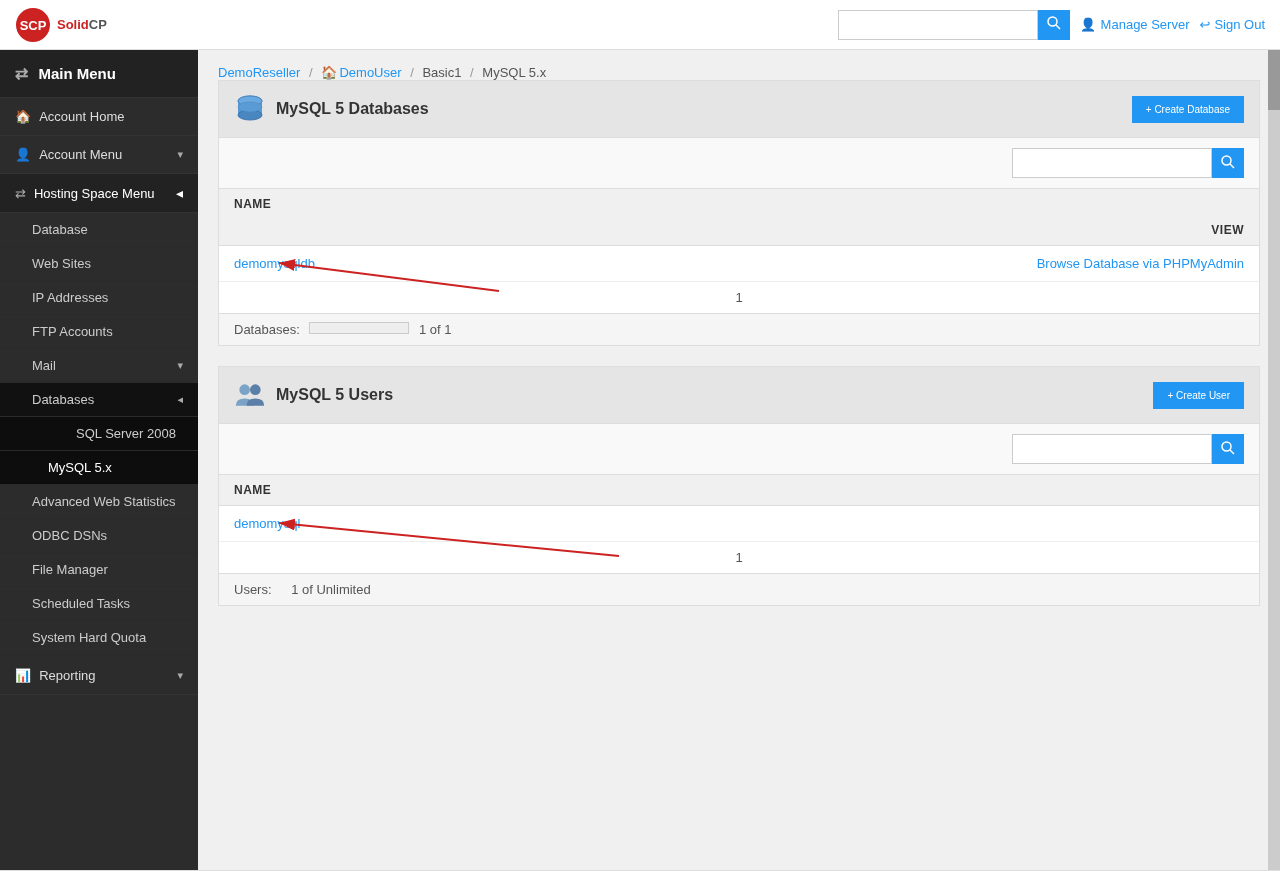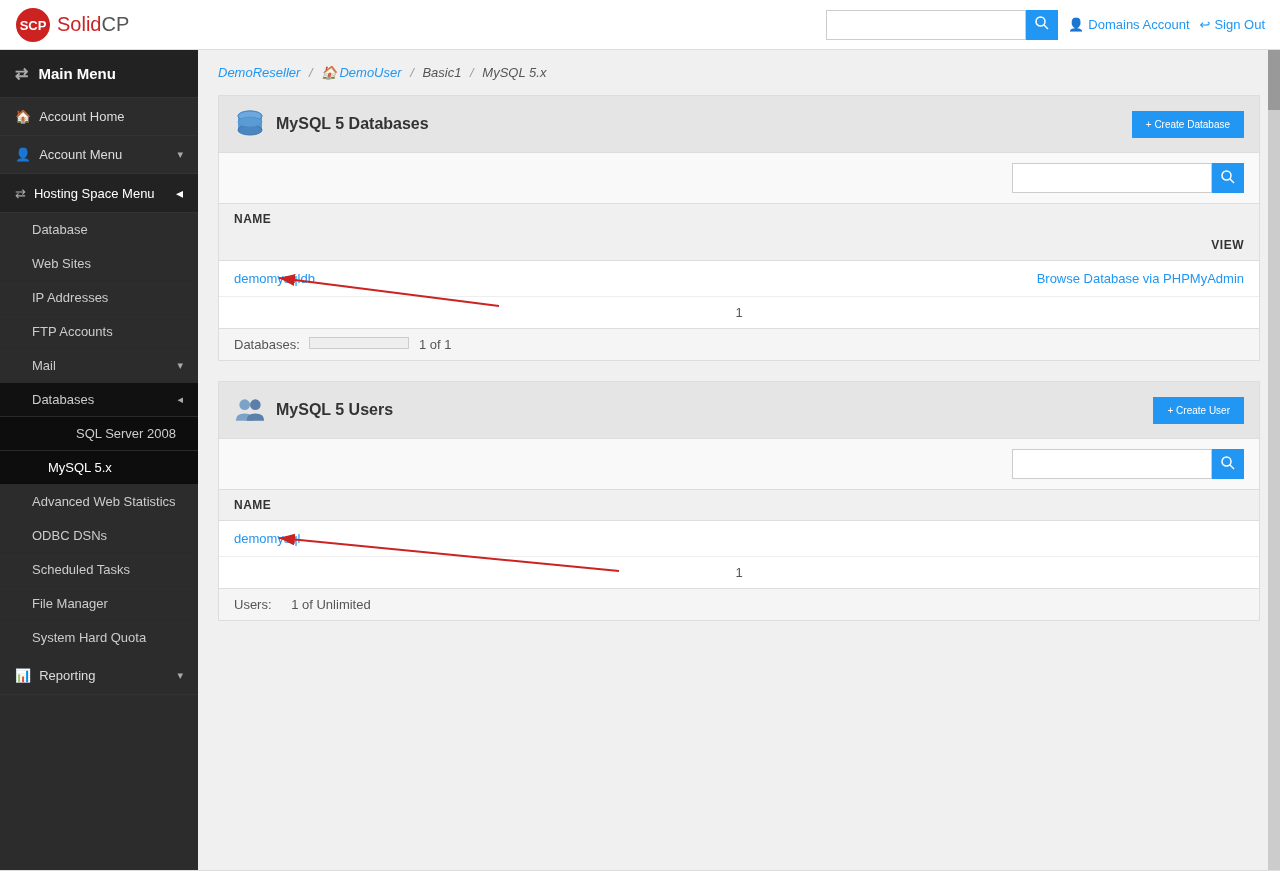--- a/index.html
+++ b/index.html
@@ -22,22 +22,22 @@
     .logo {
       display: flex;
       align-items: center;
     }
     .logo-icon {
       width: 36px;
       height: 36px;
       margin-right: 6px;
     }
     .logo-text {
-      font-size: 20px;
-      font-weight: normal;
+      font-size: 13px;
+      font-weight: bold;
       color: #cc2222;
     }
     .logo-text span { color: #555; }
     .topbar-right {
       display: flex;
       align-items: center;
       gap: 10px;
     }
     .search-bar {
       display: flex;
@@ -144,24 +144,22 @@
 
     
     .main-content {
       flex: 1;
       padding: 15px 20px;
       background: #f0f0f0;
     }
 
     
     .breadcrumb {
-      margin-bottom: 15px;
       font-size: 13px;
       color: #555;
-      font-style: italic;
     }
     .breadcrumb a {
       color: #2196f3;
       text-decoration: none;
     }
     .breadcrumb .sep { margin: 0 5px; color: #999; }
     .breadcrumb .home-icon { color: #666; margin-right: 2px; }
 
     
     .panel {
@@ -351,21 +349,21 @@
       <input type="text" placeholder="" style="">
       <button>
         <svg width="14" height="14" viewBox="0 0 14 14">
             <circle cx="5.5" cy="5.5" r="4.5" fill="none" stroke="white" stroke-width="1.5"></circle>
             <line x1="9" y1="9" x2="13" y2="13" stroke="white" stroke-width="1.5"></line>
           </svg>
       </button>
     </div>
     <a href="#" class="topbar-link">
       <span>👤</span>
-      <span>Domains Account</span>
+      <span>Manage Server</span>
     </a>
     <a href="#" class="topbar-link">
       <span>↩</span>
       <span>Sign Out</span>
     </a>
   </div>
 </div>
 
 <div class="layout">
 
@@ -426,24 +424,24 @@
     <div class="sidebar-subitem active" style="padding-left:48px; background:#0d0d0d;">
       <span>MySQL 5.x</span>
     </div>
     <div class="sidebar-subitem">
       <span>Advanced Web Statistics</span>
     </div>
     <div class="sidebar-subitem">
       <span>ODBC DSNs</span>
     </div>
     <div class="sidebar-subitem">
+      <span>File Manager</span>
+    </div>
+    <div class="sidebar-subitem">
       <span>Scheduled Tasks</span>
-    </div>
-    <div class="sidebar-subitem">
-      <span>File Manager</span>
     </div>
     <div class="sidebar-subitem">
       <span>System Hard Quota</span>
     </div>
 
     <div class="sidebar-item" style="margin-top:2px;">
       <div class="item-left">
         <span class="sidebar-icon">📊</span>
         <span>Reporting</span>
       </div>

